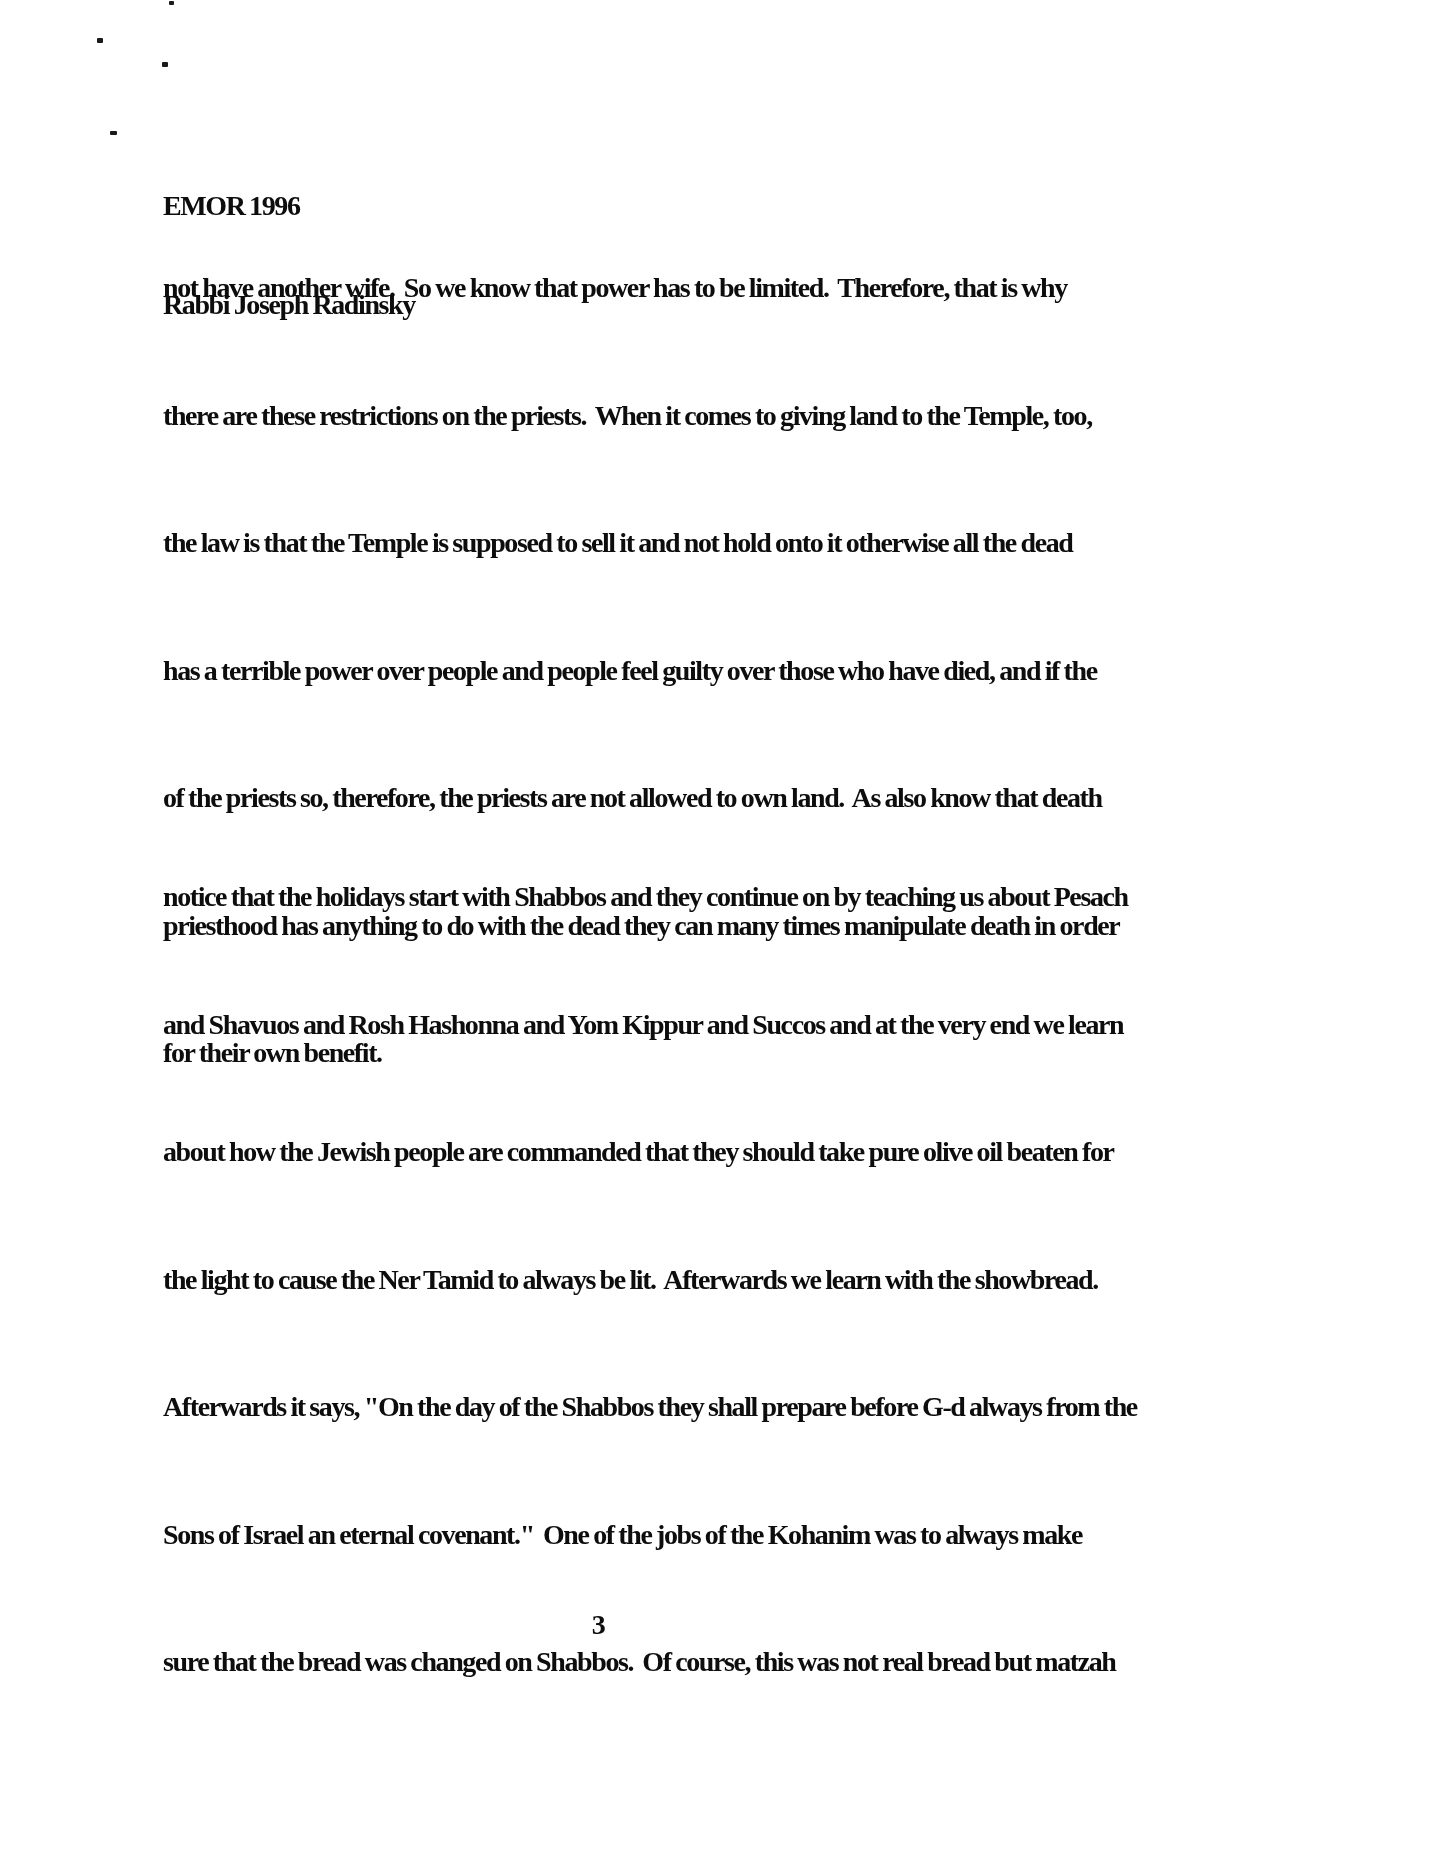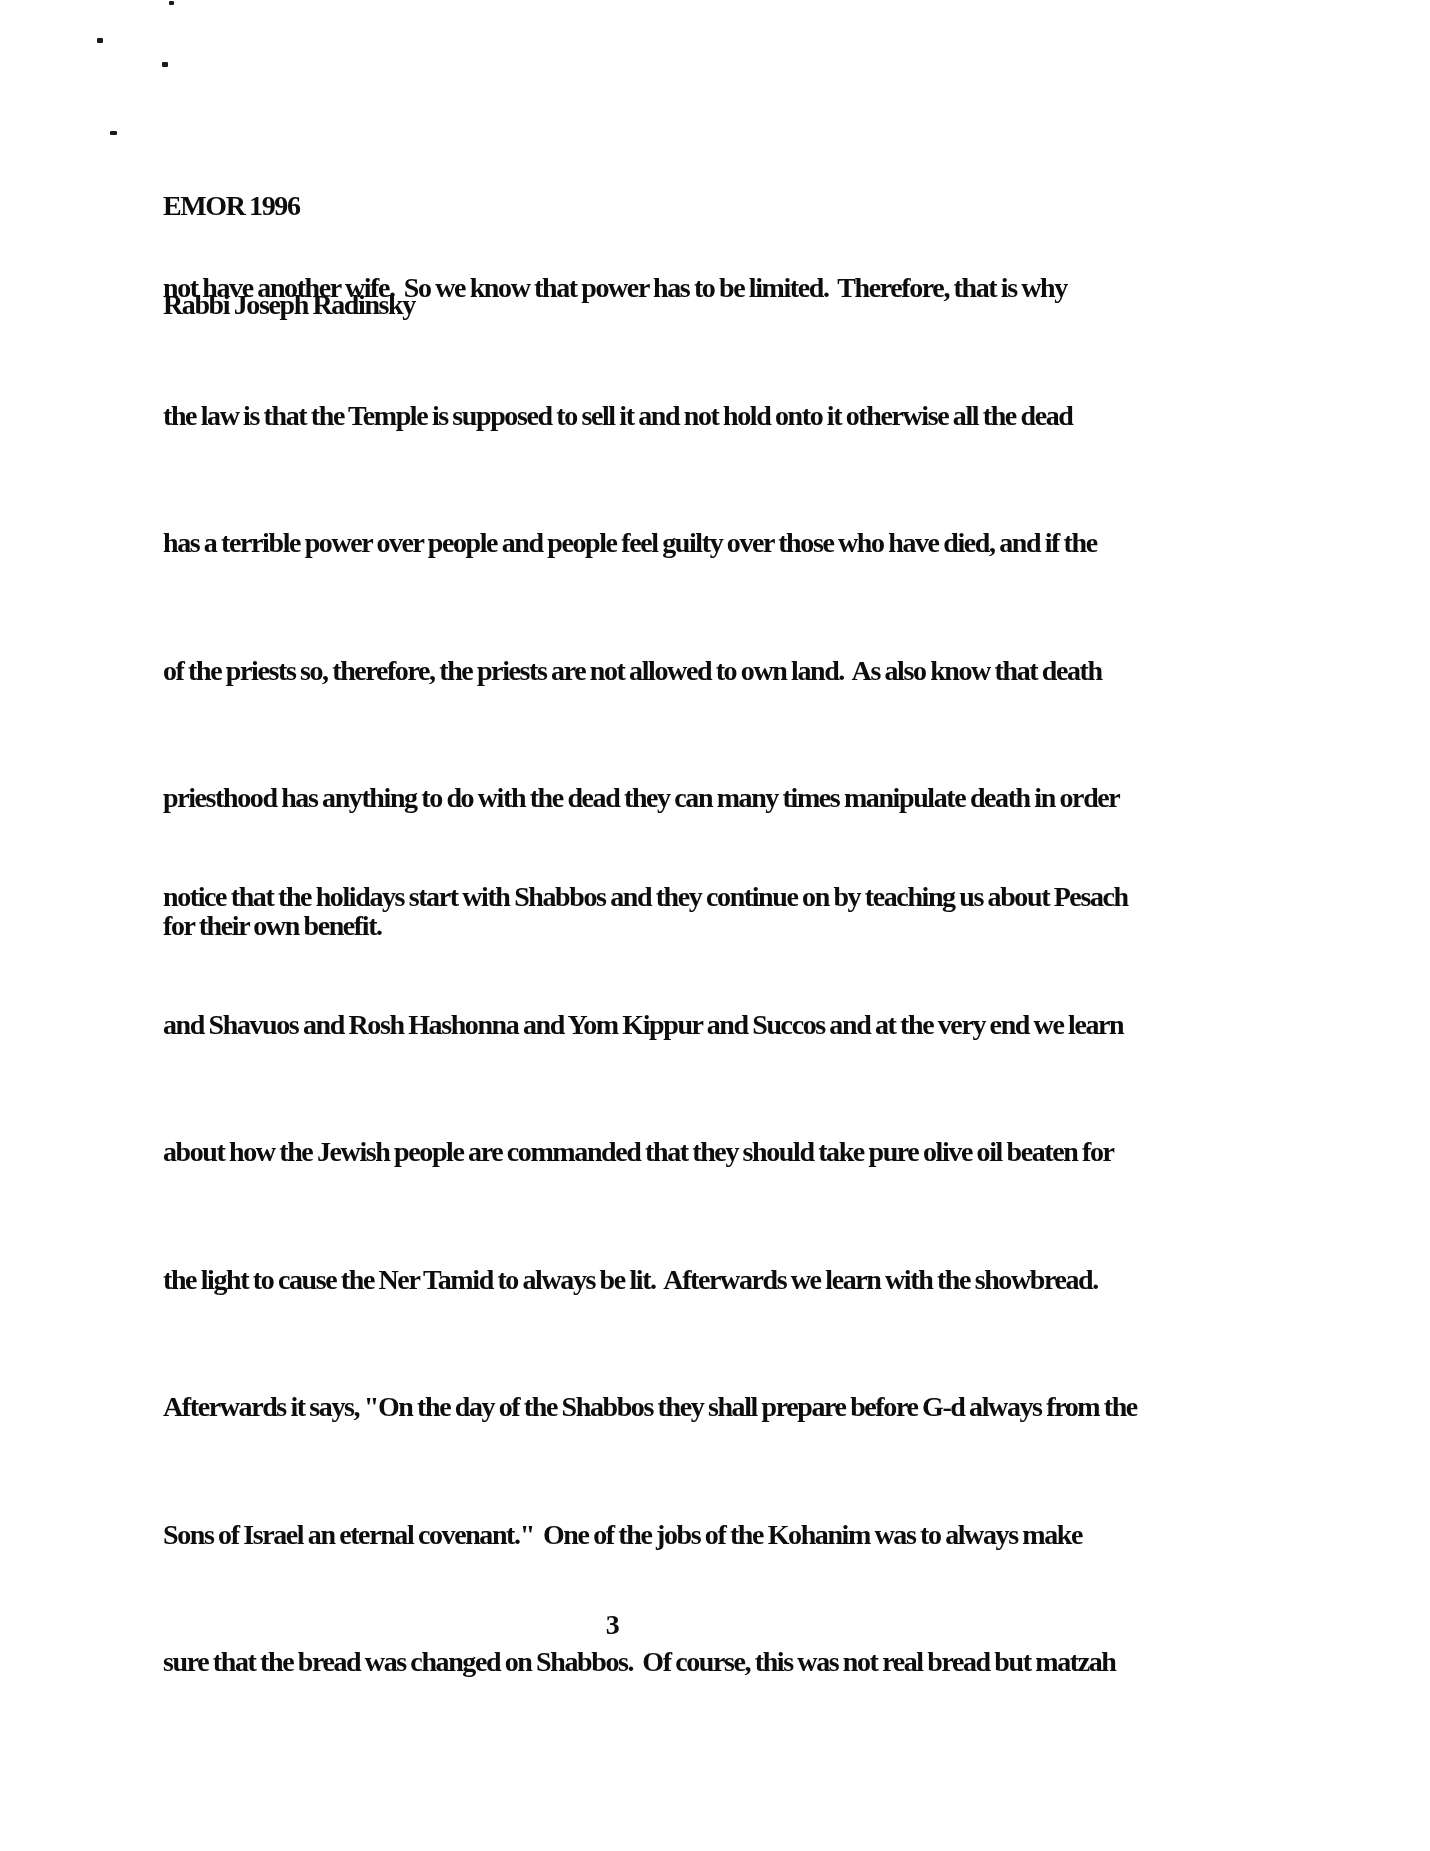--- a/index.html
+++ b/index.html
@@ -8,21 +8,20 @@
     background: #ffffff;
   }
   .page {
     position: relative;
     width: 1220px;
     height: 1851px;
     background: #ffffff;
     overflow: hidden;
     font-family: "Liberation Serif", "DejaVu Serif", serif;
     color: #0d0d0d;
-    padding-left: 28px;
   }
   .scan-text {
     font-weight: bold;
     font-size: 28px;
     letter-spacing: -1.4px;
     word-spacing: -1px;
     white-space: pre;
     -webkit-font-smoothing: antialiased;
   }
   .header-block {
@@ -68,20 +67,21 @@
   <div class="artifact" style="left:110px; top:131px; width:7px; height:4px;"></div>
   <div class="artifact faint" style="left:1334px; top:1417px; width:5px; height:4px;"></div>
 
   <div class="header-block scan-text">
     <div>EMOR 1996</div>
     <div>Rabbi Joseph Radinsky</div>
   </div>
 
   <div class="para para1 scan-text">
     <span class="line">not have another wife.  So we know that power has to be limited.  Therefore, that is why</span>
+    <span class="line">there are these restrictions on the priests.  When it comes to giving land to the Temple, too,</span>
     <span class="line">the law is that the Temple is supposed to sell it and not hold onto it otherwise all the dead</span>
     <span class="line">has a terrible power over people and people feel guilty over those who have died, and if the</span>
     <span class="line">of the priests so, therefore, the priests are not allowed to own land.  As also know that death</span>
     <span class="line">priesthood has anything to do with the dead they can many times manipulate death in order</span>
     <span class="line">for their own benefit.</span>
   </div>
 
   <div class="para para2 scan-text">
     <span class="line">notice that the holidays start with Shabbos and they continue on by teaching us about Pesach</span>
     <span class="line">and Shavuos and Rosh Hashonna and Yom Kippur and Succos and at the very end we learn</span>

